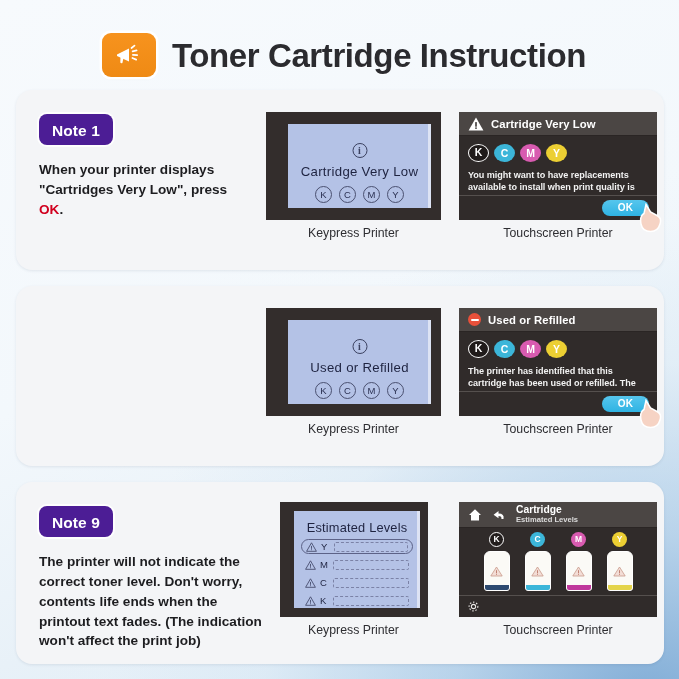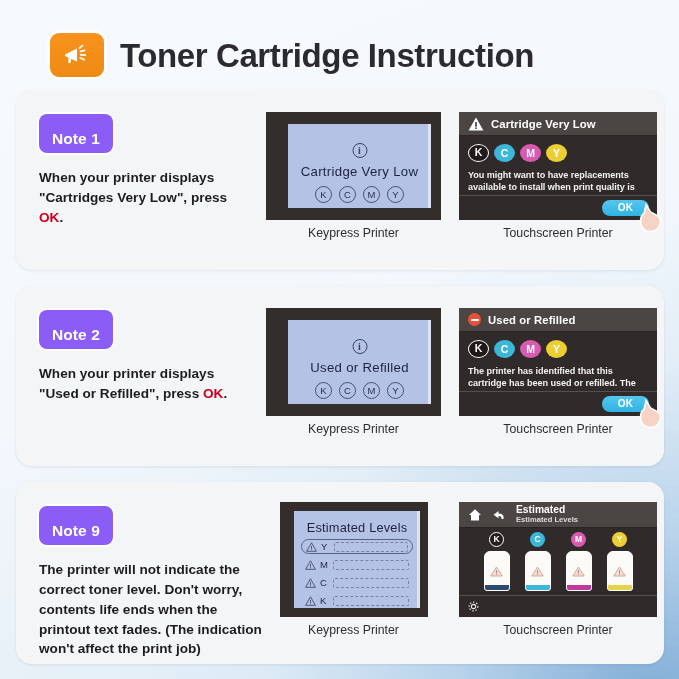--- a/index.html
+++ b/index.html
@@ -16,21 +16,21 @@
       radial-gradient(130% 115% at 96% 104%, rgba(122,168,212,0.95) 0%, rgba(150,189,224,0.55) 22%, rgba(206,226,242,0.30) 44%, rgba(237,244,250,0.05) 62%, rgba(246,250,253,0) 75%),
       linear-gradient(160deg, #f7fafd 0%, #f3f8fc 45%, #e8f1f8 72%, #dbeaf6 100%);
     position: relative;
   }
 
   
   .header {
     display: flex;
     align-items: center;
     gap: 16px;
-    padding: 22px 0 0 50px;
+    padding: 22px 0 0 102px;
     height: 88px;
   }
   .logo-badge {
     width: 54px; height: 44px;
     border-radius: 9px;
     background: linear-gradient(180deg,#f7931e 0%, #ef8a14 100%);
     box-shadow: 0 0 0 2.5px #ffffff, 0 1px 3px rgba(0,0,0,0.18);
     display: flex; align-items: center; justify-content: center;
     flex: none;
   }
@@ -63,25 +63,25 @@
 
   
   .note-col {
     position: absolute;
     left: 23px;
     top: 24px;
     width: 216px;
   }
   .note-badge {
     display: inline-block;
-    background: #8b5cf6;
+    background: #4c1d95;
     color: #ffffff;
     font-size: 15.5px;
     font-weight: bold;
-    padding: 16px 13px 5px;
+    padding: 8px 13px 5px;
     border-radius: 8px;
     letter-spacing: 0.1px;
     box-shadow: 0 0 0 2px rgba(255,255,255,0.85);
   }
   .note-text {
     margin-top: 15px;
     font-size: 13.6px;
     line-height: 1.46;
     color: #1d1d20;
     font-weight: 600;
@@ -372,26 +372,20 @@
   </div>
   <svg class="finger" style="left:621px; top:113px;" viewBox="0 0 26 30">
     <path d="M9 1.5 L13.5 9 L20 12.5 Q25 15 23 21 Q21 28.5 13.5 28.5 Q5.5 28.5 4 21 Q2.5 13 7 10.5 Z" fill="#f6d3c4" stroke="#ffffff" stroke-width="1.5"></path>
   </svg>
   <div class="caption" style="left:443px; top:136px; width:198px;">Touchscreen Printer</div>
  </div>
 </div>
 
 <div class="card" id="card2">
  <div class="card-inner">
-  <div class="note-col">
-    <div class="note-badge">Note 2</div>
-    <div class="note-text">
-      <span>When your printer displays "Used or Refilled", press </span><span class="ok-red">OK</span><span>.</span>
-    </div>
-  </div>
 
   <div class="keypress" id="kp2">
     <div class="lcd">
       <div class="lcd-info-icon">i</div>
       <div class="lcd-title">Used or Refilled</div>
       <div class="lcd-chips">
         <div class="lcd-chip">K</div>
         <div class="lcd-chip">C</div>
         <div class="lcd-chip">M</div>
         <div class="lcd-chip">Y</div>
@@ -479,21 +473,21 @@
 
   <div class="touch" id="ts3">
     <div class="ts3-head">
       <svg class="home-icon" viewBox="0 0 14 14">
         <path d="M7 1.2 L13 7 H11 V12.6 H3 V7 H1 Z" fill="#ffffff"></path>
       </svg>
       <svg class="back-icon" viewBox="0 0 14 14">
         <path d="M11.5 11 Q12.6 5.5 6.5 5.5 L6.5 3 L1.6 6.8 L6.5 10.3 L6.5 8 Q10 8 9.4 11 Z" fill="#ffffff"></path>
       </svg>
       <div class="ts3-titles">
-        <div class="ts3-t1">Estimated</div>
+        <div class="ts3-t1">Cartridge</div>
         <div class="ts3-t2">Estimated Levels</div>
       </div>
     </div>
 
     <div class="cart-row">
       <div class="cart">
         <div class="cart-dot k">K</div>
         <div class="cart-body">
           <svg class="lv-warn" viewBox="0 0 13 11">
             <path d="M6.5 1 L12.2 10 H0.8 Z" fill="#f3ddd6" stroke="#c99a8c" stroke-width="0.8"></path>

